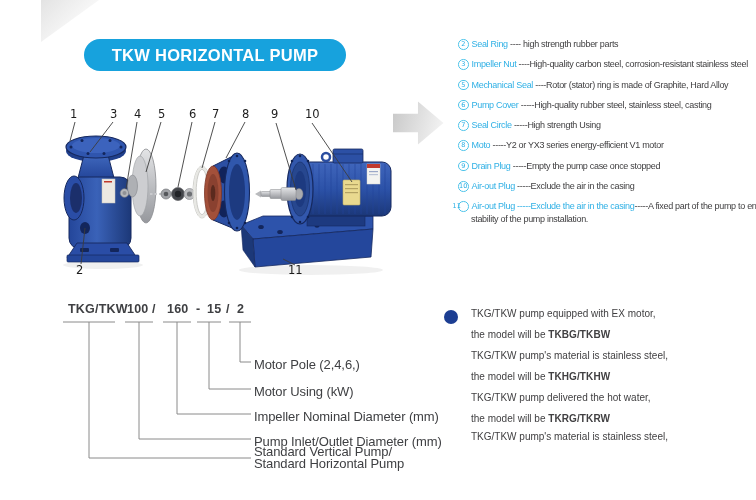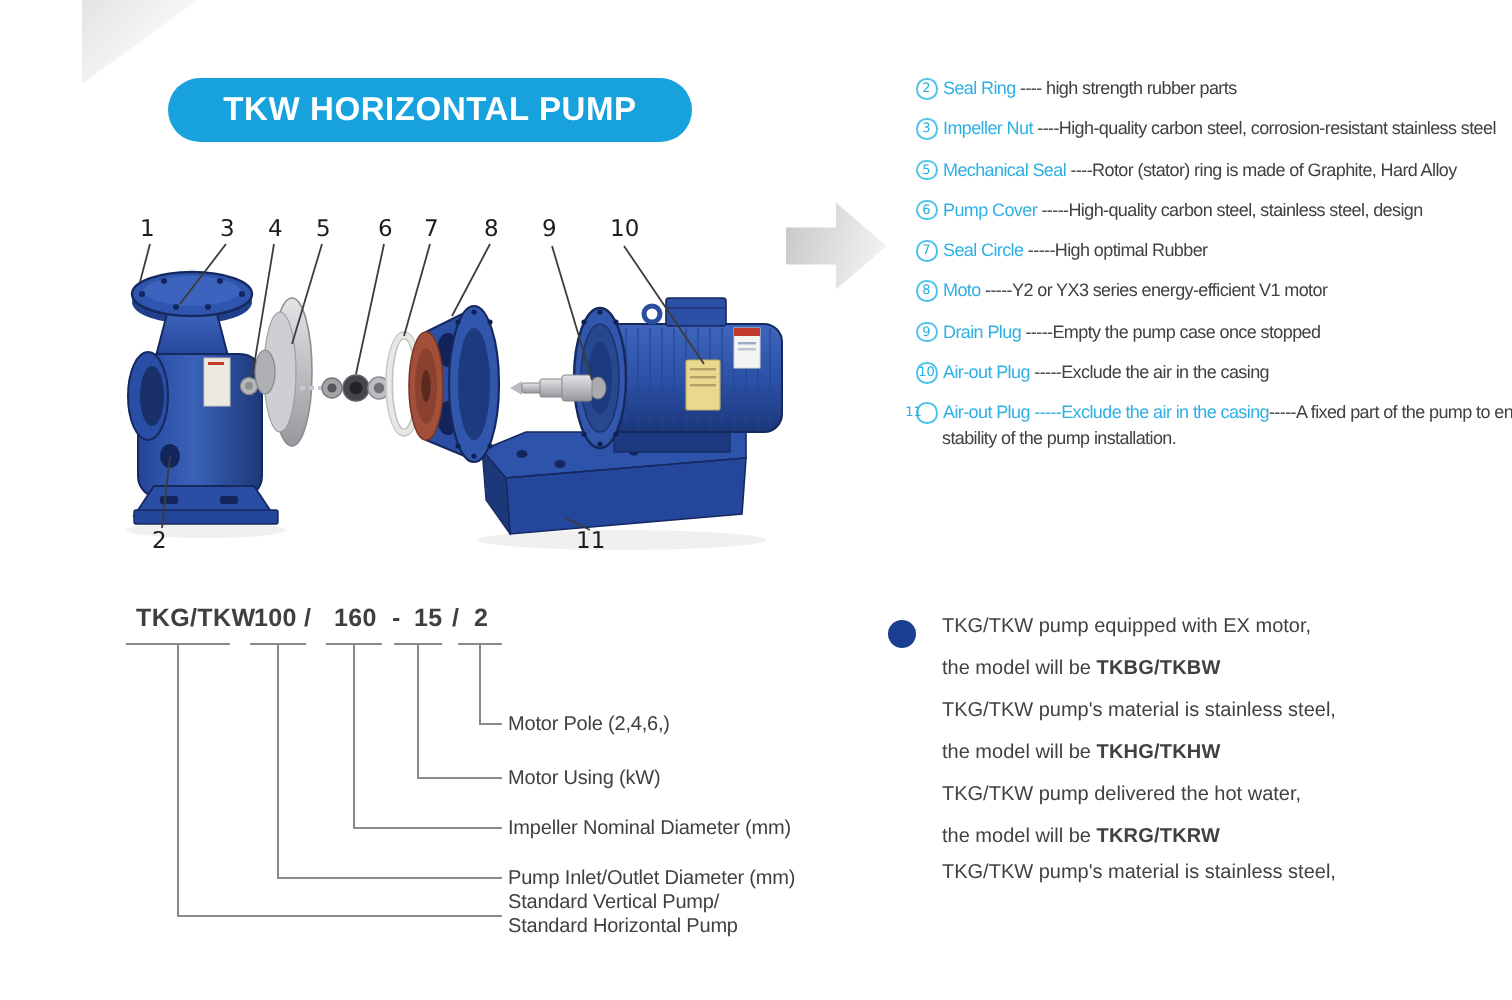--- a/index.html
+++ b/index.html
@@ -34,21 +34,21 @@
        margin-right:3px;letter-spacing:0;vertical-align:0;position:relative;top:-1px;
        font-family:"DejaVu Sans",sans-serif;}
   .pname{color:#2fb0e5;}
   .pdesc{color:#414042;}
 
   
   .mc{position:absolute;top:302px;font-weight:bold;font-size:12.5px;color:#3f4043;letter-spacing:.2px;}
   .mc0{left:27px;}.mc1{left:86px;}.mc2{left:111px;}.mc3{left:126px;}
   .mc4{left:155px;}.mc5{left:166px;}.mc6{left:185px;}.mc7{left:196px;}
   .mc-lines{position:absolute;left:20px;top:316px;}
-  .mlabel{position:absolute;left:213px;font-size:10px;color:#3f4043;letter-spacing:-0.1px;}
+  .mlabel{position:absolute;left:213px;font-size:13px;color:#3f4043;letter-spacing:-0.1px;}
   .ml0{top:357px;}.ml1{top:384px;}.ml2{top:409px;}.ml3{top:434px;}
   .ml4{top:446px;line-height:12px;}
 
   
   .ex-dot{position:absolute;left:403px;top:310px;width:14px;height:14px;border-radius:50%;background:#1c3e92;}
   .ex-blocks{position:absolute;left:430px;top:303px;width:320px;font-size:10px;color:#414042;}
   .ex-blocks p{margin:0;line-height:21px;}
   .ex-block-last p{line-height:15px;}
   .ex-code{font-weight:bold;letter-spacing:.1px;}
   .ex-code-big{font-weight:bold;font-size:11.5px;letter-spacing:.2px;}
@@ -222,22 +222,22 @@
       <text x="239" y="176">11</text>
     </g>
   </svg>
 
   <div class="flow-arrow"></div>
 
   <div class="parts-list">
     <div class="pl-item"><span class="num">2</span><span class="pname">Seal Ring</span><span class="pdesc"> ---- high strength rubber parts</span></div>
     <div class="pl-item"><span class="num">3</span><span class="pname">Impeller Nut</span><span class="pdesc"> ----High-quality carbon steel, corrosion-resistant stainless steel</span></div>
     <div class="pl-item"><span class="num">5</span><span class="pname">Mechanical Seal</span><span class="pdesc"> ----Rotor (stator) ring is made of Graphite, Hard Alloy</span></div>
-    <div class="pl-item"><span class="num">6</span><span class="pname">Pump Cover</span><span class="pdesc"> -----High-quality carbon steel, stainless steel, design</span></div>
-    <div class="pl-item"><span class="num">7</span><span class="pname">Seal Circle</span><span class="pdesc"> -----High optimal Rubber</span></div>
+    <div class="pl-item"><span class="num">6</span><span class="pname">Pump Cover</span><span class="pdesc"> -----High-quality rubber steel, stainless steel, casting</span></div>
+    <div class="pl-item"><span class="num">7</span><span class="pname">Seal Circle</span><span class="pdesc"> -----High strength Using</span></div>
     <div class="pl-item"><span class="num">8</span><span class="pname">Moto</span><span class="pdesc"> -----Y2 or YX3 series energy-efficient V1 motor</span></div>
     <div class="pl-item"><span class="num">9</span><span class="pname">Drain Plug</span><span class="pdesc"> -----Empty the pump case once stopped</span></div>
     <div class="pl-item"><span class="num">10</span><span class="pname">Air-out Plug</span><span class="pdesc"> -----Exclude the air in the casing</span></div>
     <div class="pl-item wrap"><span class="num">11</span><span class="pname">Air-out Plug</span><span class="pname"> -----Exclude the air in the casing</span><span class="pdesc">-----A fixed part of the pump to ensure the stability of the pump installation.</span></div>
   </div>
 
   <span class="mc mc0">TKG/TKW</span>
   <span class="mc mc1">100</span>
   <span class="mc mc2">/</span>
   <span class="mc mc3">160</span>

